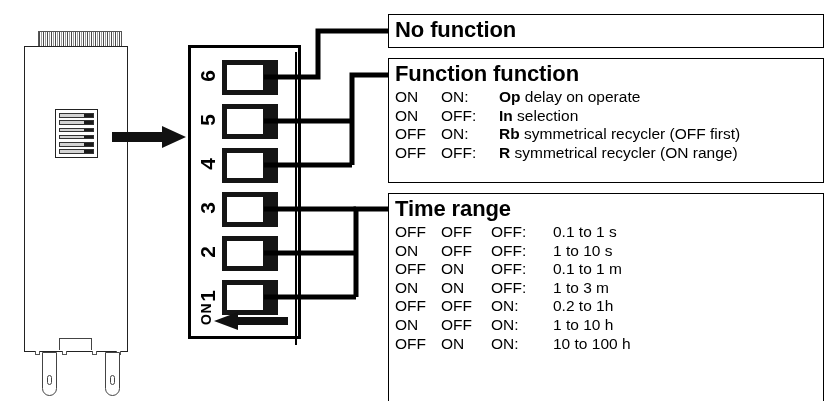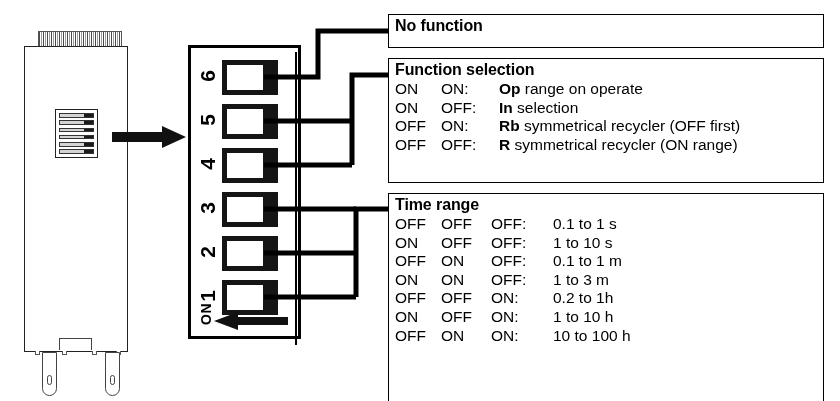--- a/index.html
+++ b/index.html
@@ -52,21 +52,21 @@
             transform:rotate(-90deg);letter-spacing:0.5px;}
   .dip-arrow{position:absolute;left:214px;top:312px;width:74px;height:18px;}
 
   
   .wires{position:absolute;left:0;top:0;width:840px;height:401px;
          pointer-events:none;}
 
   
   .box{position:absolute;left:388px;border:1.6px solid #000;background:#fff;
        box-sizing:border-box;}
-  .box-title{font-size:16px;font-weight:bold;padding:2px 0 1px 6px;
+  .box-title{font-size:22px;font-weight:bold;padding:2px 0 1px 6px;
              letter-spacing:-0.1px;white-space:nowrap;}
   .box .rows{padding:0 0 3px 6px;}
   .row{display:flex;align-items:baseline;font-size:15.5px;line-height:18.6px;
        white-space:nowrap;}
   .c{flex:0 0 auto;}
   .fs .c1{width:46px;}
   .fs .c2{width:58px;}
   .tr .c1{width:46px;}
   .tr .c2{width:50px;}
   .tr .c3{width:62px;}
@@ -179,26 +179,26 @@
     <g stroke="#000" stroke-width="2" fill="none">
       <path d="M296 52 V345"></path>
     </g>
   </svg>
 
   <div class="box" id="box-nofunction">
     <div class="box-title">No function</div>
   </div>
 
   <div class="box fs" id="box-function">
-    <div class="box-title">Function selection</div>
+    <div class="box-title">Function function</div>
     <div class="rows">
       <div class="row">
         <span class="c c1">ON</span>
         <span class="c c2">ON:</span>
-        <span class="desc"><b>Op</b><span> range on operate</span></span>
+        <span class="desc"><b>Op</b><span> delay on operate</span></span>
       </div>
       <div class="row">
         <span class="c c1">ON</span>
         <span class="c c2">OFF:</span>
         <span class="desc"><b>In</b><span> selection</span></span>
       </div>
       <div class="row">
         <span class="c c1">OFF</span>
         <span class="c c2">ON:</span>
         <span class="desc"><b>Rb</b><span> symmetrical recycler (OFF first)</span></span>

